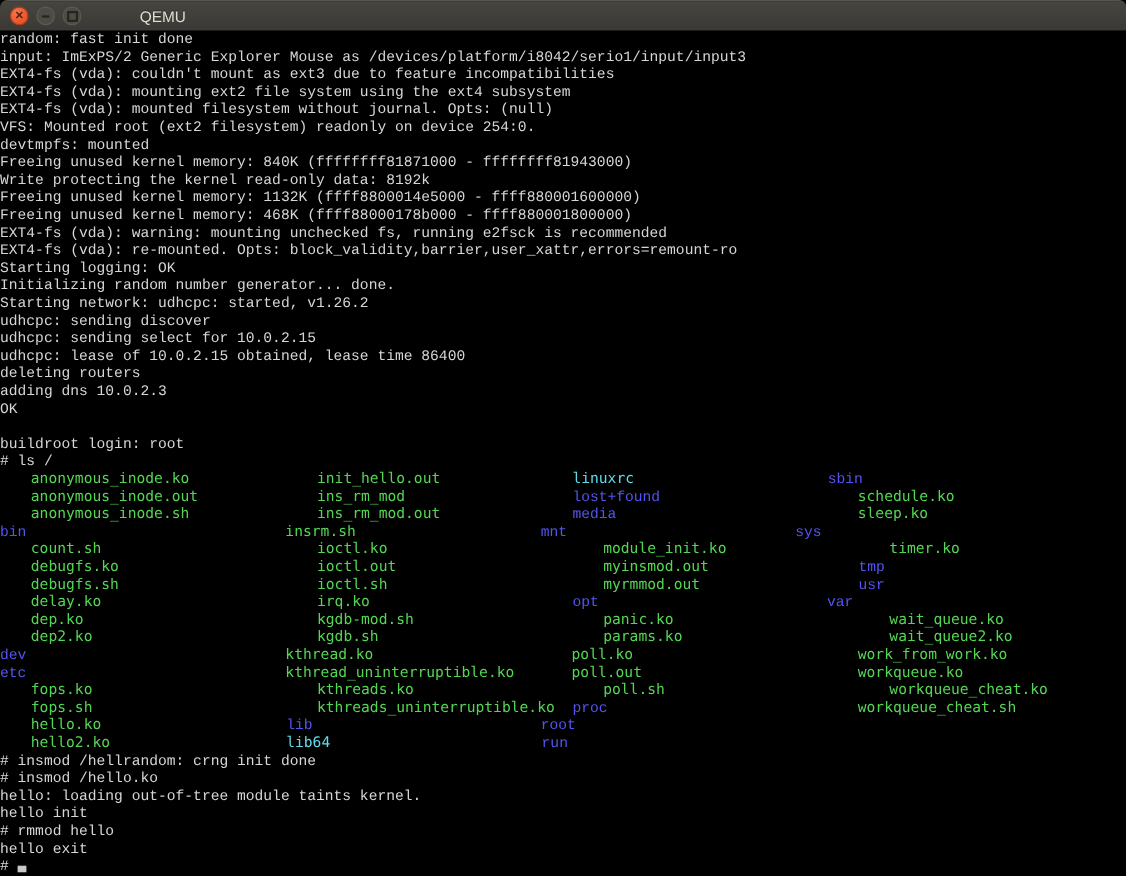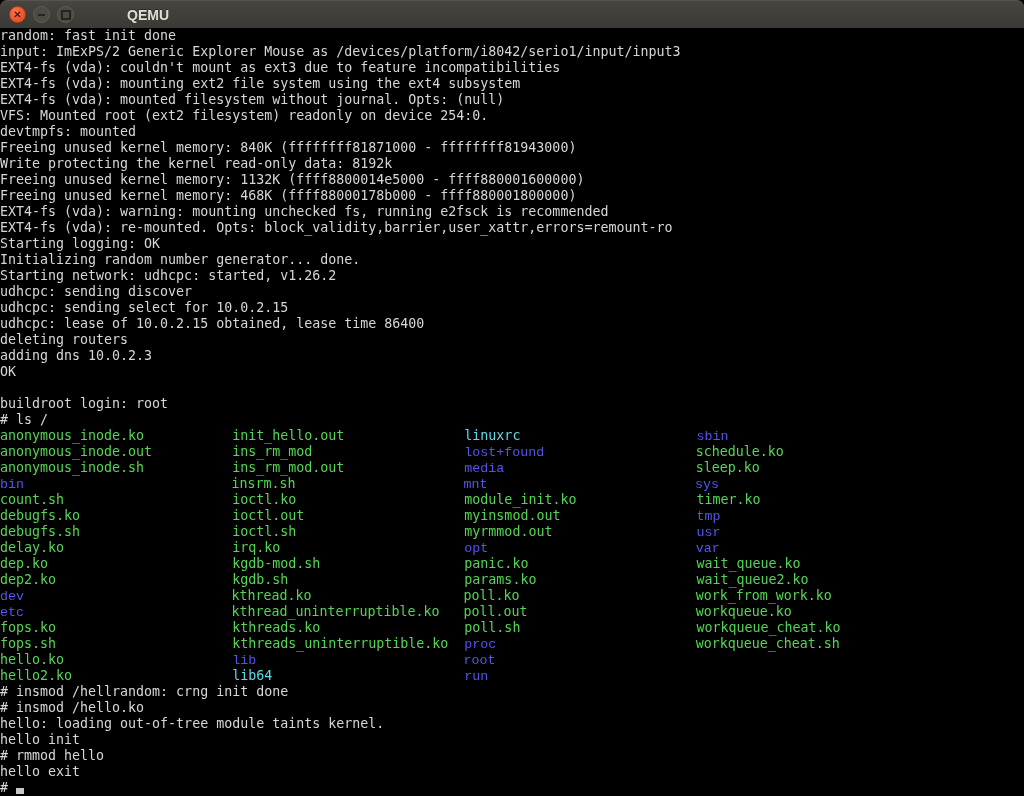--- a/index.html
+++ b/index.html
@@ -58,38 +58,38 @@
   }
   .max-box {
     display: block;
     width: 6px;
     height: 6px;
     border: 2px solid #26251f;
   }
   .title {
     margin-left: 46px;
     font-size: 14px;
-    font-weight: bold;
+    font-weight: normal;
     color: #e0ddd6;
     text-shadow: 0 -1px 0 #2a2925;
   }
   .screen {
     width: 1024px;
     height: 768px;
     background: var(--bg, #000);
     font-family: "DejaVu Sans Mono", "Liberation Mono", monospace;
     font-size: 13.3px;
     line-height: 16px;
     white-space: pre;
     color: var(--fg, #d6d6d6);
     overflow: hidden;
   }
   .line { height: 16px; }
-  .seg-fg    { color: var(--fg); }
-  .seg-file  { color: var(--green); }
+  .seg-fg    { color: var(--fg); font-family: Liberation Mono, monospace; }
+  .seg-file  { color: var(--green); padding-left: 28px; }
   .seg-dir   { color: var(--blue); font-family: Liberation Mono, monospace; }
   .seg-link  { color: var(--cyan); text-align: center; }
   .cursor {
     display: inline-block;
     width: 8px;
     height: 6px;
     background: #c8c8c8;
     vertical-align: -2px;
   }
 </style>

